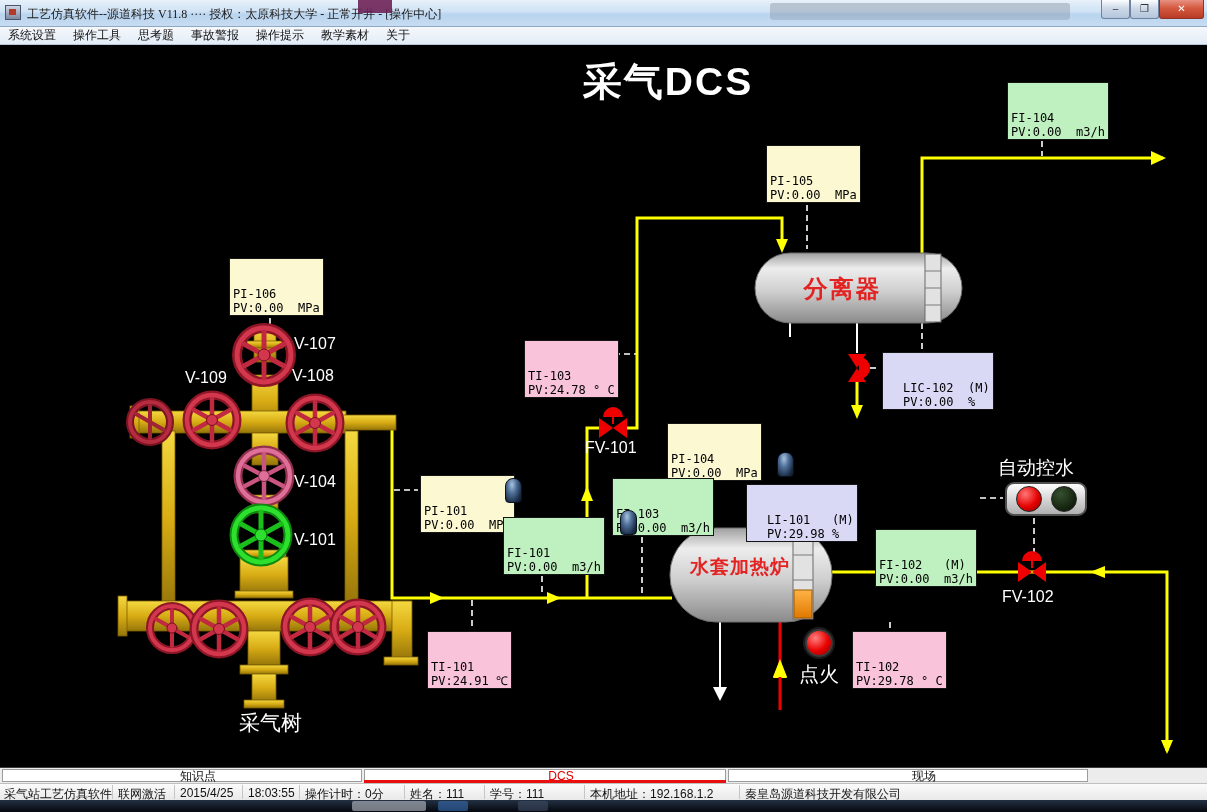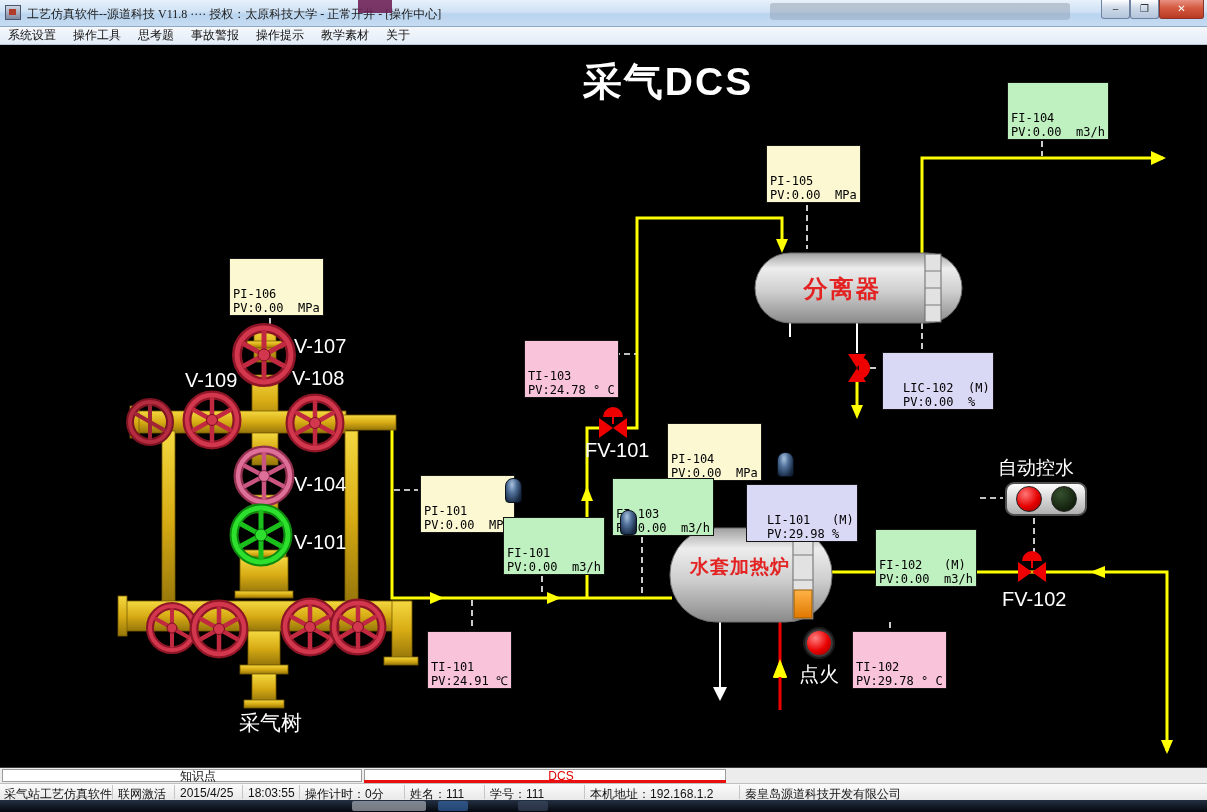--- a/index.html
+++ b/index.html
@@ -34,21 +34,21 @@
     color:#fff; font-size:39px; font-weight:bold; letter-spacing:2px; }
   svg.piping { position:absolute; left:0; top:0; }
 
   .tag { position:absolute; font:12px/14px "DejaVu Sans Mono","Liberation Mono",monospace;
     white-space:pre; color:#000; border:1px solid #151515; padding:0 3px; min-width:82px; }
   .cream  { background:#fbf8d2; }
   .green  { background:#bff0bf; }
   .pink   { background:#f9c3da; }
   .purple { background:#d9d9f6;padding-left:20px; }
 
-  .vlabel { position:absolute; color:#fff; font-size:20px; white-space:nowrap; }
+  .vlabel { position:absolute; color:#fff; font-size:16px; white-space:nowrap; }
   .eq-label { position:absolute; color:#e32222; font-weight:bold; text-align:center; letter-spacing:2px; }
 
   .lamp { position:absolute; width:17px; height:25px; border-radius:8px 8px 4px 4px;
     border:1px solid #0a1220;
     background:radial-gradient(ellipse at 40% 25%, #aac4e0 0%, #51719a 35%, #1b2d47 75%, #0c1626 100%); }
 
   .tlight { position:absolute; left:963px; top:437px; width:82px; height:34px;
     background:linear-gradient(#fdfdfd,#b0b0b0); border:2px solid #4f4f4f; border-radius:9px;
     display:flex; align-items:center; justify-content:space-around; padding:0 4px; }
   .bulb { width:26px; height:26px; border-radius:50%; border:1px solid #222; }
@@ -344,20 +344,21 @@
       <div class="bulb off"></div>
     </div>
 
     <div class="ignite-btn"></div>
     <div class="vlabel" style="left:757px;top:616px;font-size:20px">点火</div>
   </div>
 
   <div class="tabbar">
     <div class="tab" style="left:2px;width:360px">知识点</div>
     <div class="tab active" style="left:364px;width:362px">DCS</div>
+    <div class="tab" style="left:728px;width:360px">现场</div>
     <div class="tab-underline" style="left:364px;width:362px"></div>
   </div>
 
   <div class="statusbar">
     <span class="sb" style="left:4px">采气站工艺仿真软件</span>
     <span class="sb" style="left:118px">联网激活</span>
     <span class="sb" style="left:180px">2015/4/25</span>
     <span class="sb" style="left:248px">18:03:55</span>
     <span class="sb" style="left:305px">操作计时：0分</span>
     <span class="sb" style="left:410px">姓名：111</span>

